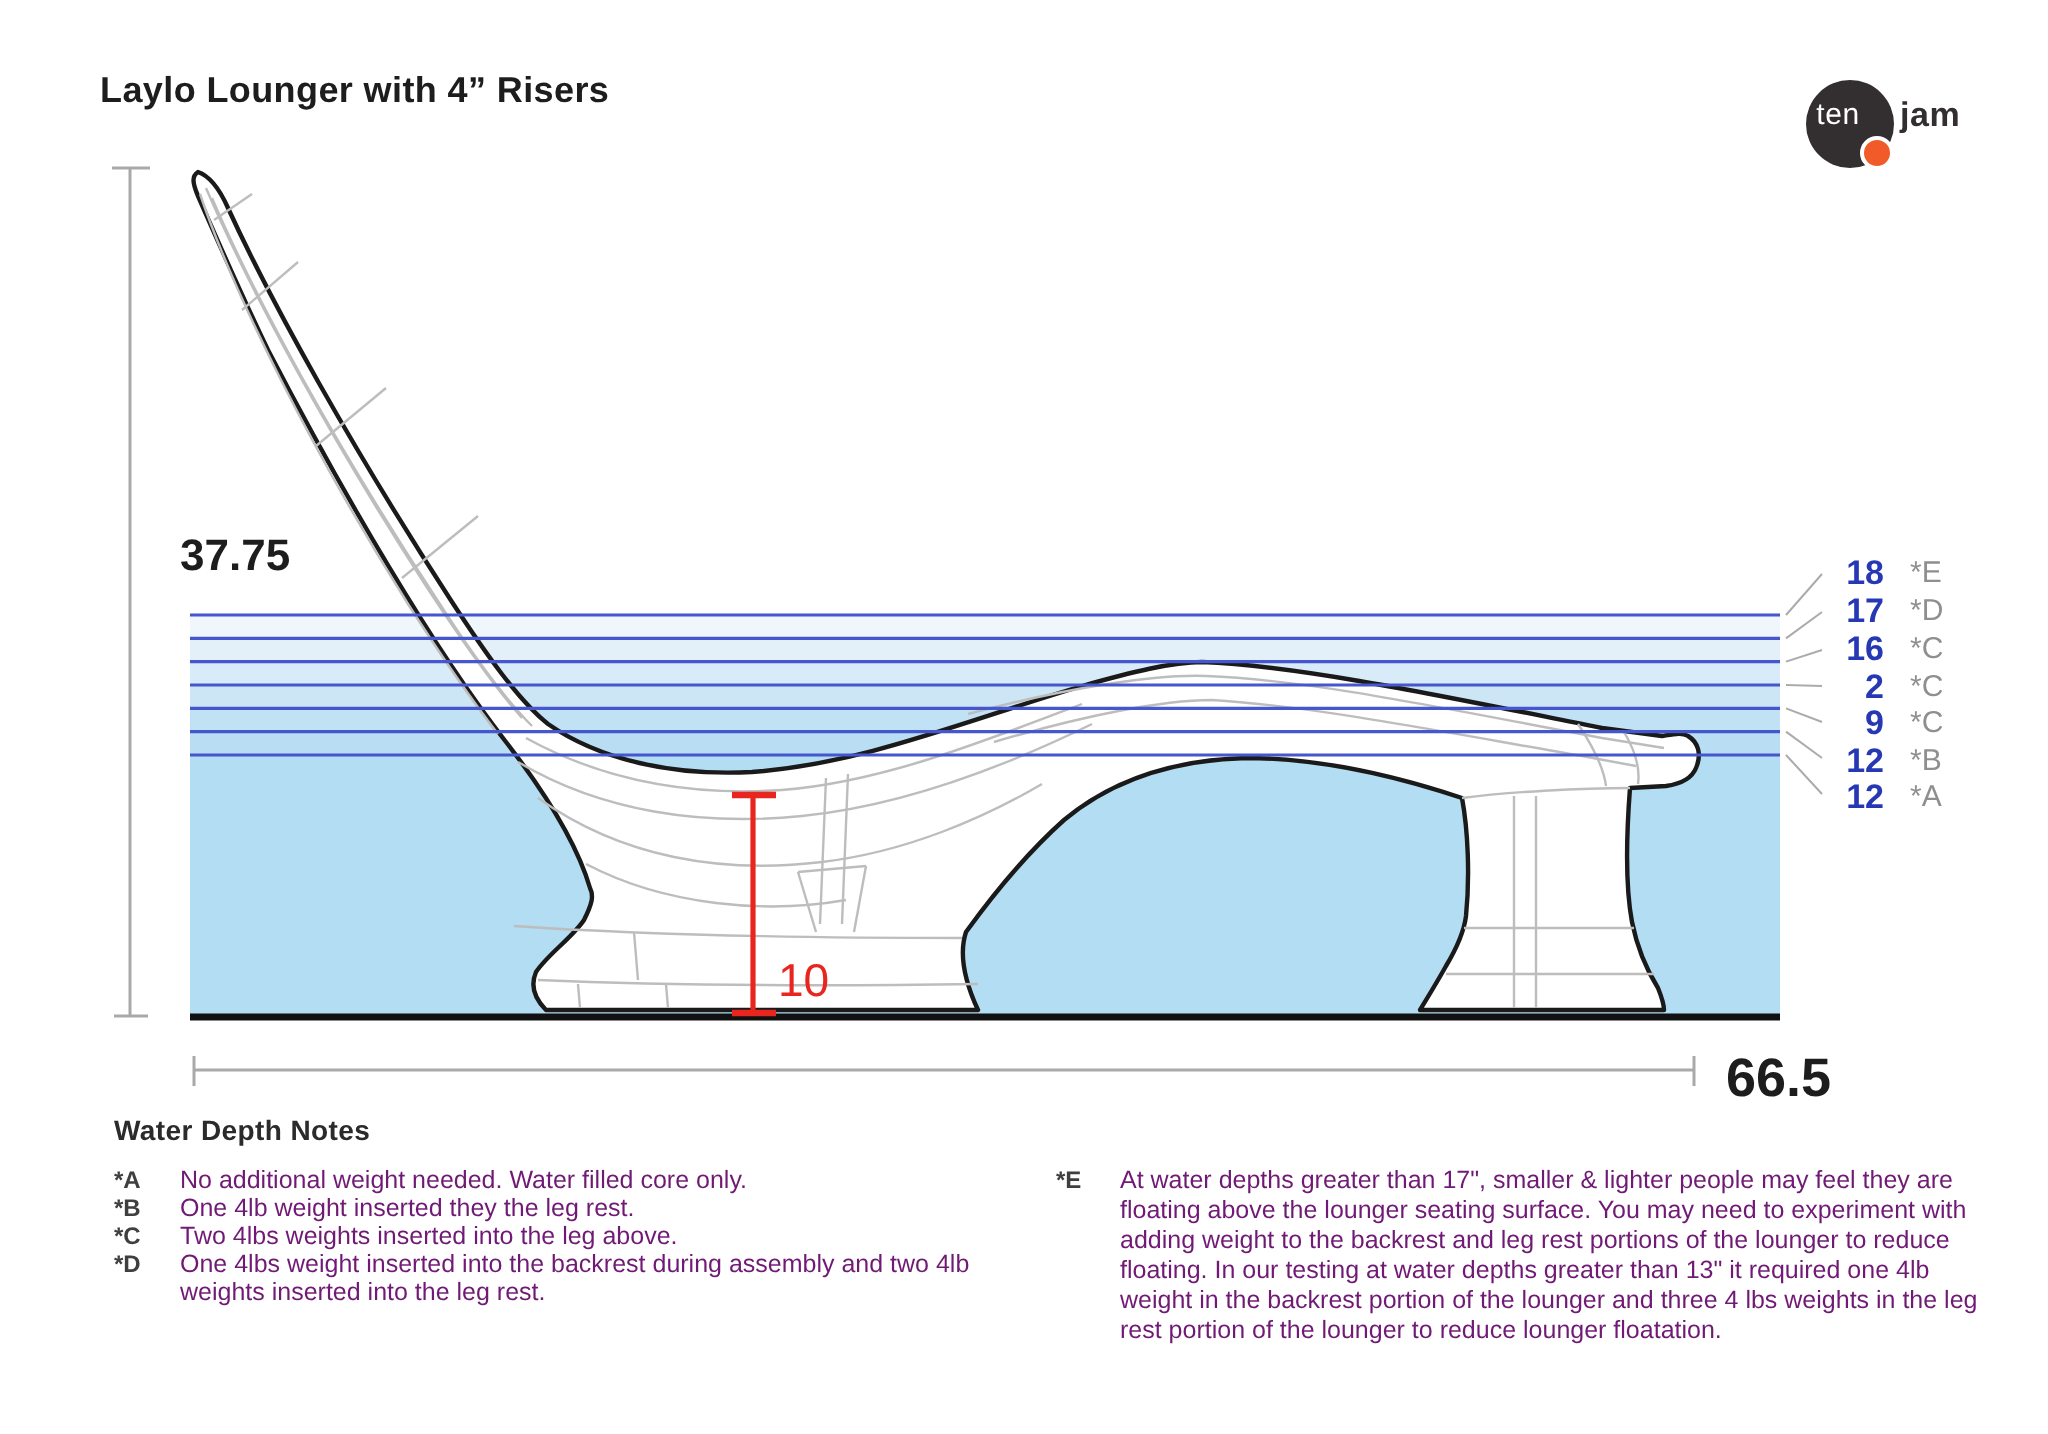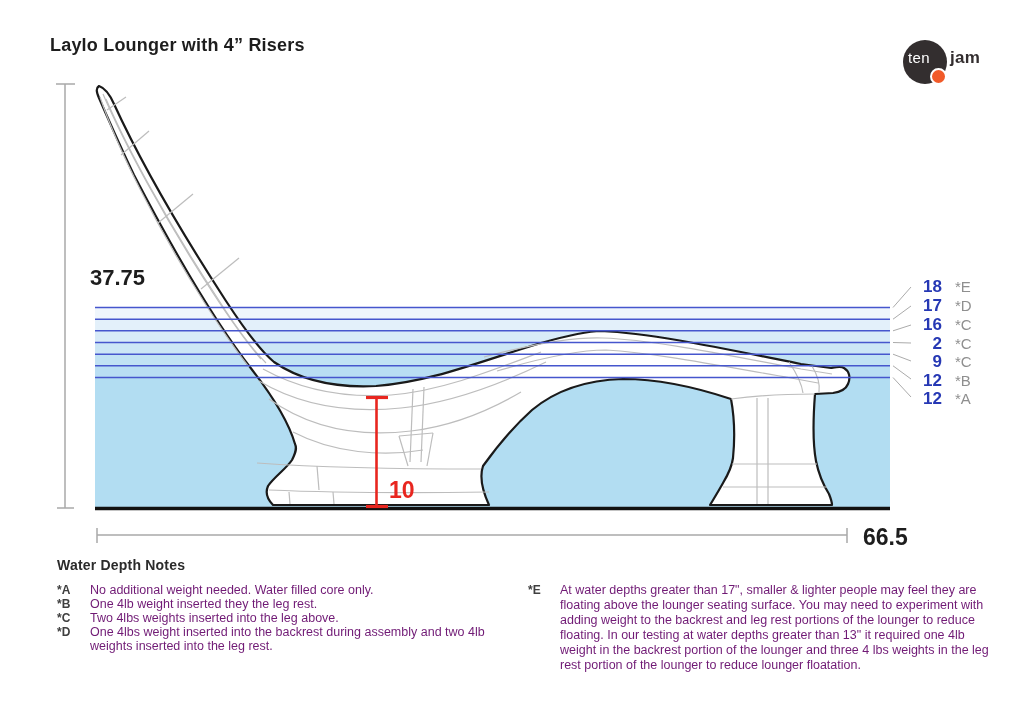--- a/index.html
+++ b/index.html
@@ -16,22 +16,22 @@
                   background:#332e2f; }
   .logo .circle span { position:absolute; left:0; right:12px; top:9px; text-align:center;
                   color:#ffffff; font-size:15px; font-weight:normal; letter-spacing:.3px; }
   .logo .dot { position:absolute; left:27px; top:28px; width:17px; height:17px; border-radius:50%;
                background:#f15a29; border:2px solid #ffffff; }
   .logo .suffix { position:absolute; left:47px; top:8px; color:#332e2f; font-size:17px;
                font-weight:bold; letter-spacing:.3px; }
 
   .dim-label { position:absolute; color:#1d1d1d; font-weight:bold; }
   .dim-height { left:90px;  top:250px; font-size:22px;margin-top:15px; }
-  .dim-width  { left:863px; top:524px; font-size:23px; }
-  .dim-riser  { position:absolute; left:389px; top:477px; font-size:23px; font-weight:bold; color:#e8261f; }
+  .dim-width  { left:863px; top:524px; font-size:27px; }
+  .dim-riser  { position:absolute; left:389px; top:477px; font-size:23px; font-weight:normal; color:#e8261f; }
 
   .depth-row { position:absolute; left:912px; height:19px; display:flex; align-items:center; }
   .depth-row .num { display:inline-block; width:30px; text-align:right; font-size:17px;
                     font-weight:bold; color:#2638b4; }
   .depth-row .ref { display:inline-block; margin-left:13px; font-size:15px; color:#8f8f8f; }
 
   .notes-heading { position:absolute; left:57px; top:557px; font-size:14px; font-weight:bold;
                    color:#2b2b2b; letter-spacing:.2px; }
   .notes-left { position:absolute; left:57px; top:583px; width:452px; }
   .note-item { display:flex; margin-bottom:0; }

